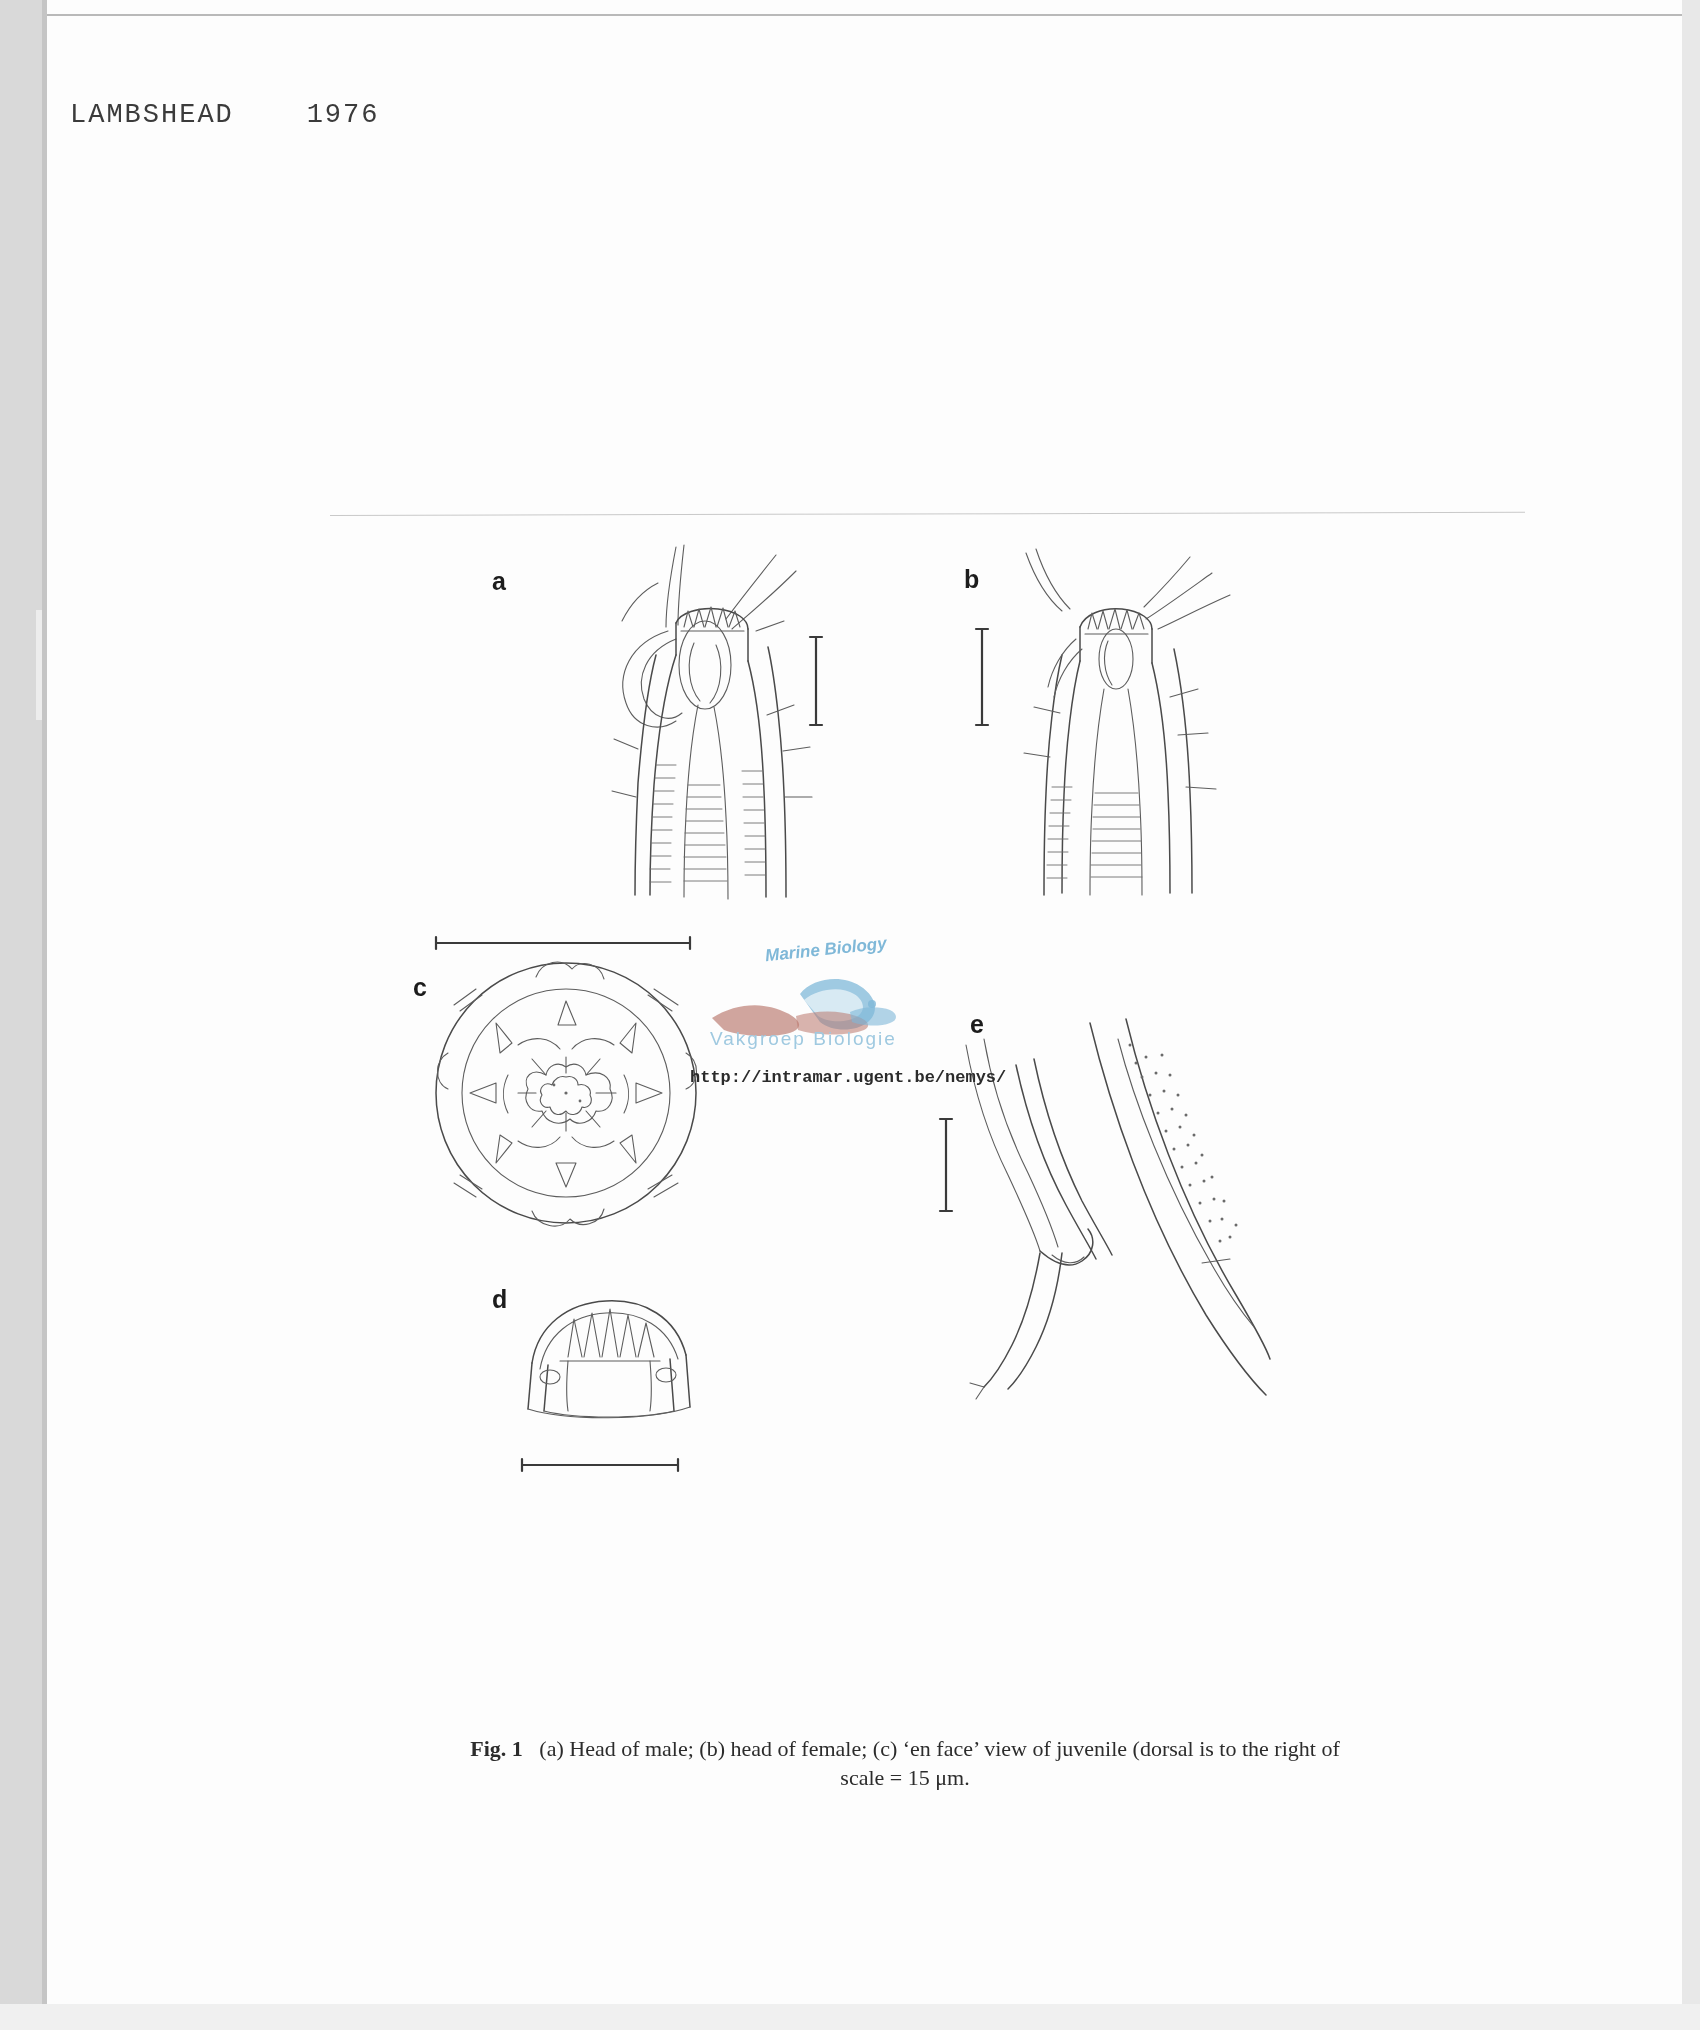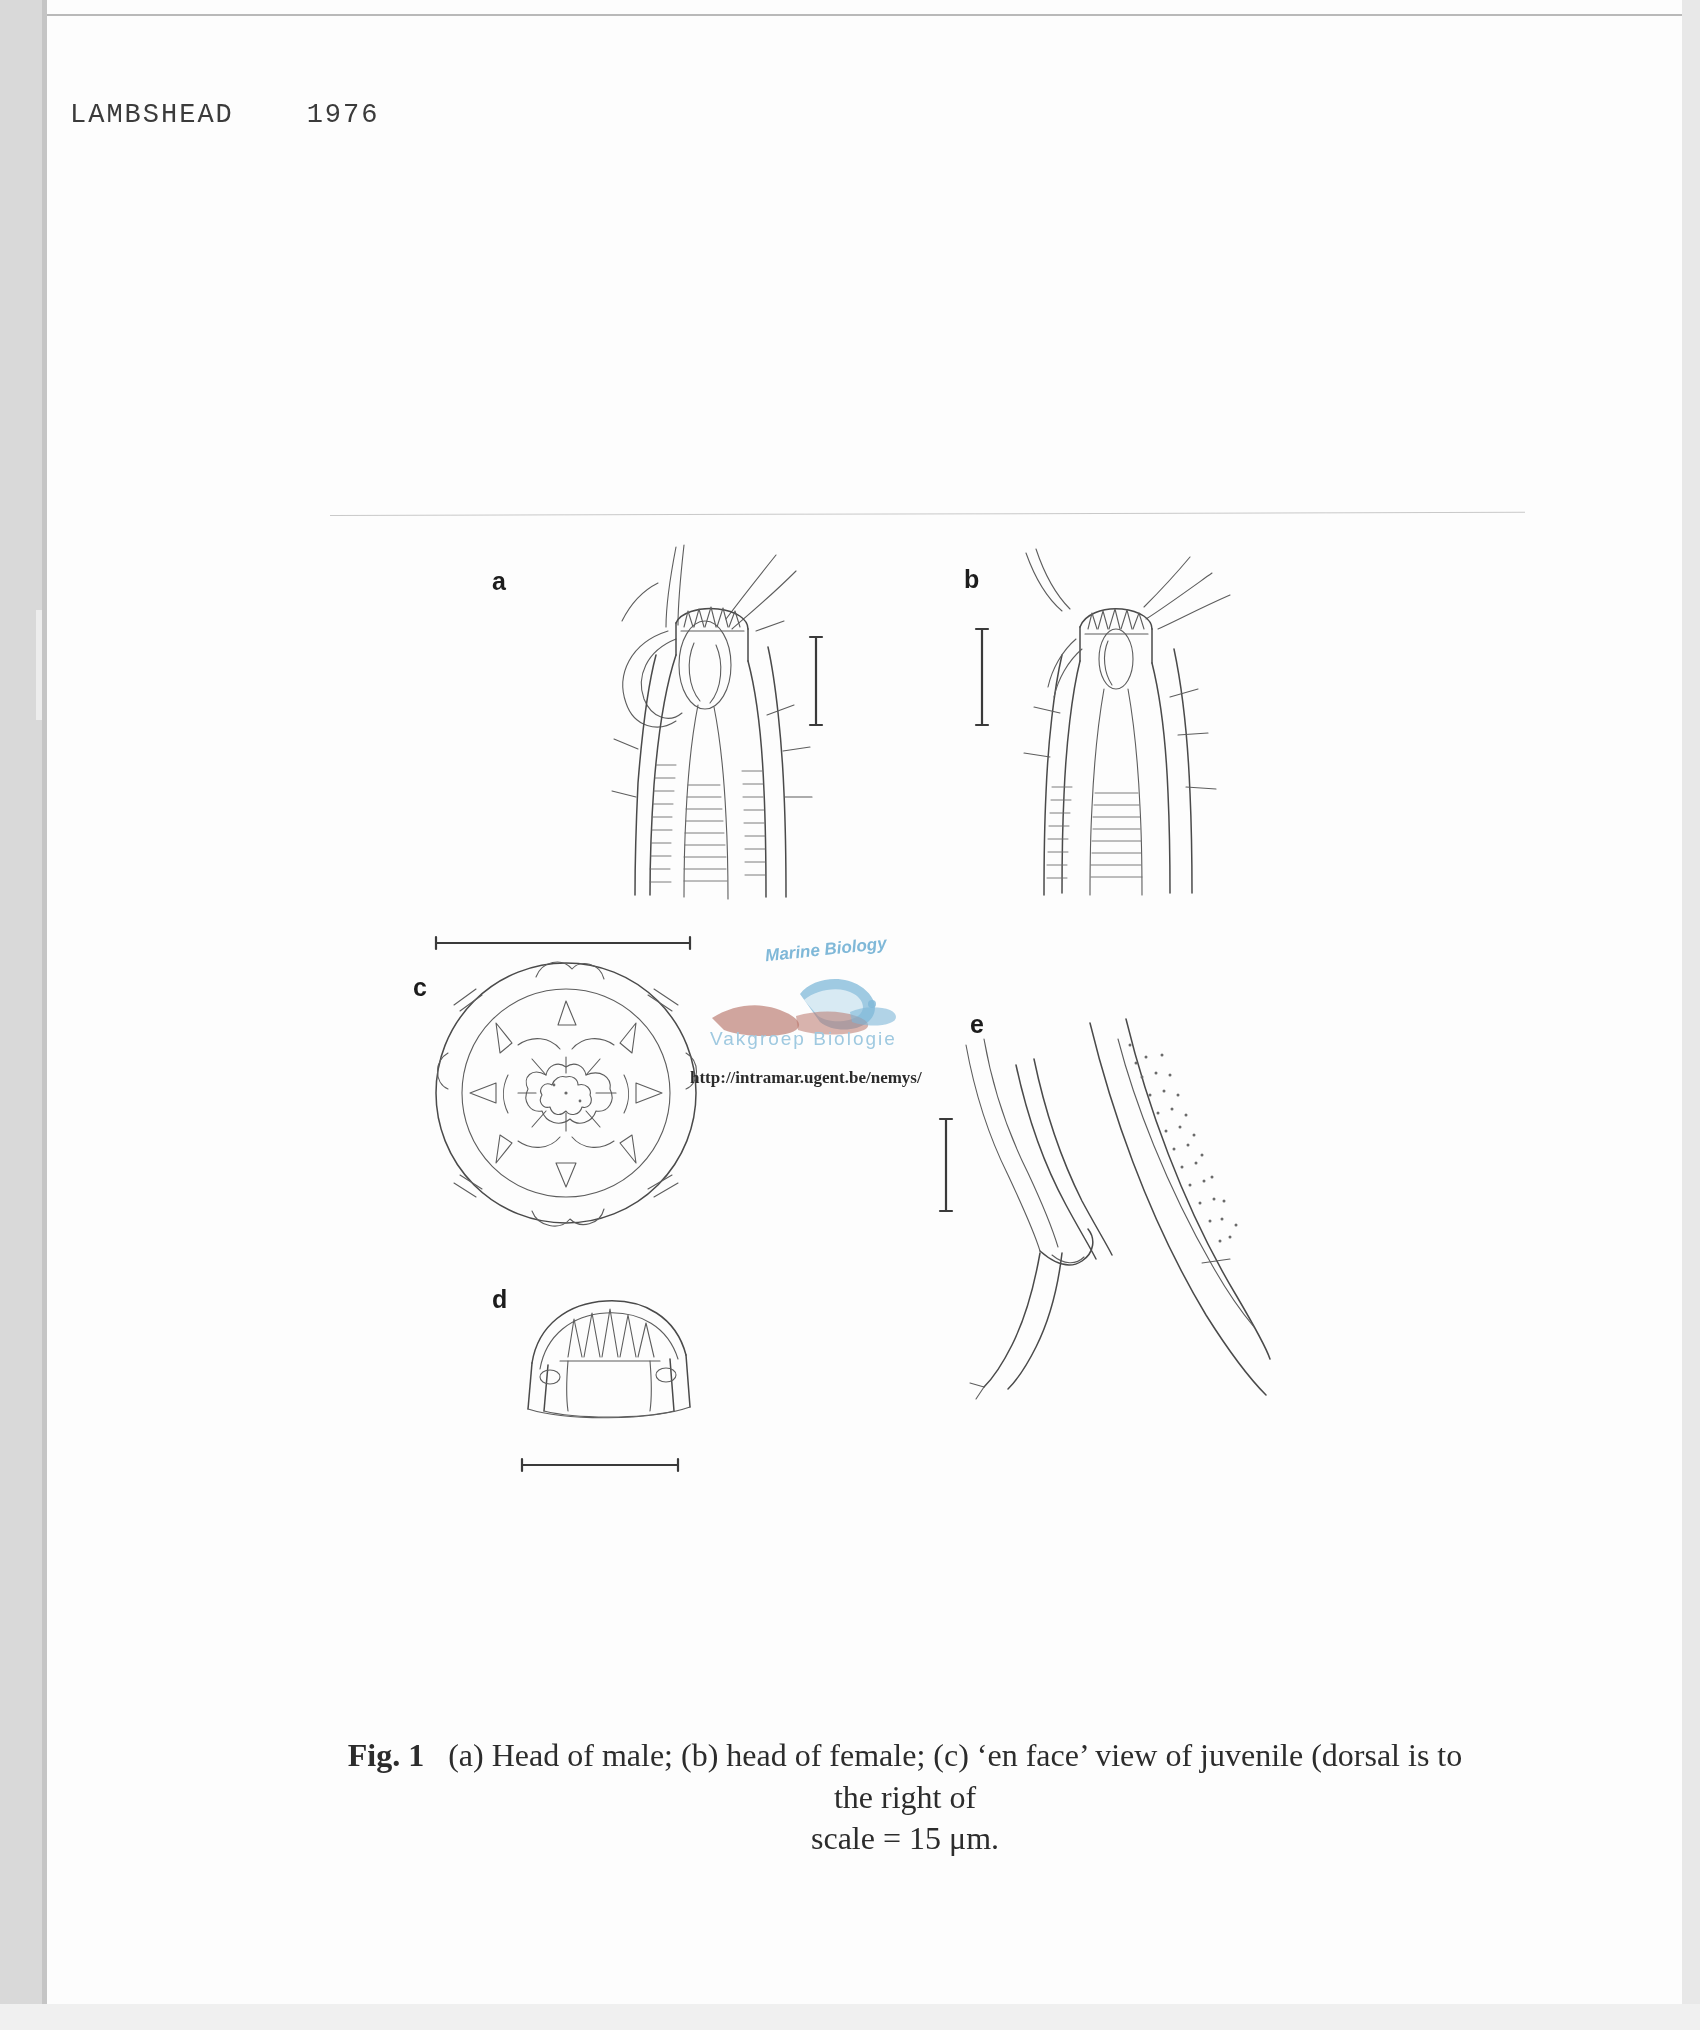--- a/index.html
+++ b/index.html
@@ -139,41 +139,41 @@
     font-family: "Liberation Sans", sans-serif;
     font-size: 19px;
     font-weight: normal;
     letter-spacing: 2px;
     color: #9fc9e0;
     white-space: nowrap;
   }
   #wm-url {
     position: absolute;
     left: -10px; top: 128px;
-    font-family: Liberation Serif, serif;
+    font-family: Liberation Mono, monospace;
     font-size: 17px;
     font-weight: bold;
     color: #2b2b2b;
     white-space: nowrap;
   }
   #wm-art {
     position: absolute;
     left: 0; top: 20px;
     width: 280px; height: 90px;
   }
 
   
   #caption {
     position: absolute;
     left: 340px;
     top: 1735px;
     width: 1130px;
     text-align: center;
     font-family: "Liberation Serif", serif;
-    font-size: 32px;
+    font-size: 22px;
     line-height: 1.30;
     color: #2c2c2c;
   }
   #caption .figlabel {
     font-weight: bold;
   }
   #caption-line3 {
     text-align: center;
   }
 </style>

